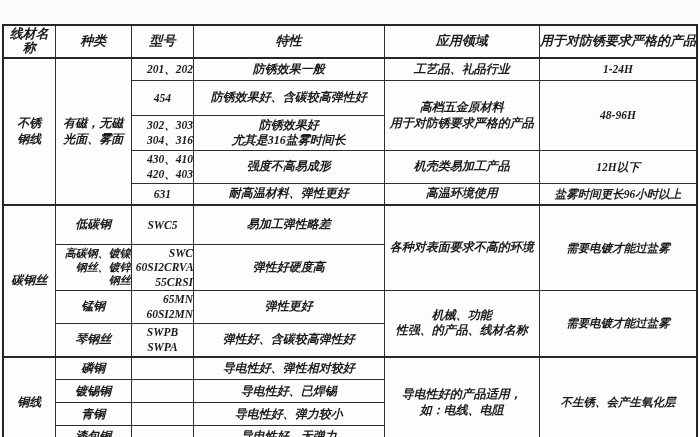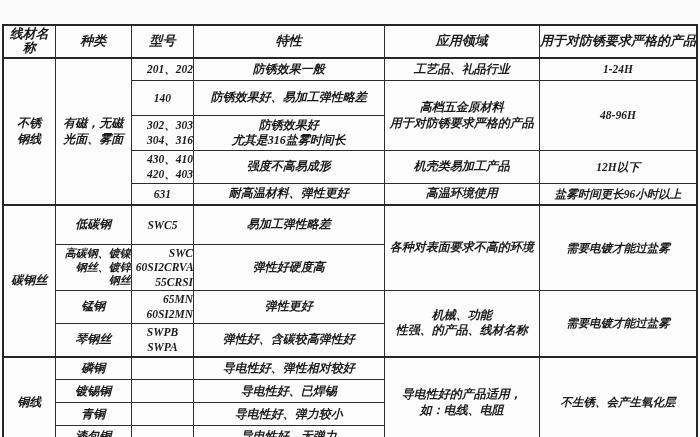--- a/index.html
+++ b/index.html
@@ -92,22 +92,22 @@
       <td rowspan="5">不锈
 钢线</td>
       <td rowspan="5">有磁，无磁
 光面、雾面</td>
       <td class="model left">201、202</td>
       <td>防锈效果一般</td>
       <td>工艺品、礼品行业</td>
       <td class="salt">1-24H</td>
     </tr>
     <tr style="height:35px">
-      <td class="model">140</td>
-      <td>防锈效果好、易加工弹性略差</td>
+      <td class="model">454</td>
+      <td>防锈效果好、含碳较高弹性好</td>
       <td rowspan="2">高档五金原材料
 用于对防锈要求严格的产品</td>
       <td class="salt" rowspan="2">48-96H</td>
     </tr>
     <tr style="height:35px">
       <td class="model left">302、303
 304、316</td>
       <td>防锈效果好
 尤其是316盐雾时间长</td>
     </tr>

